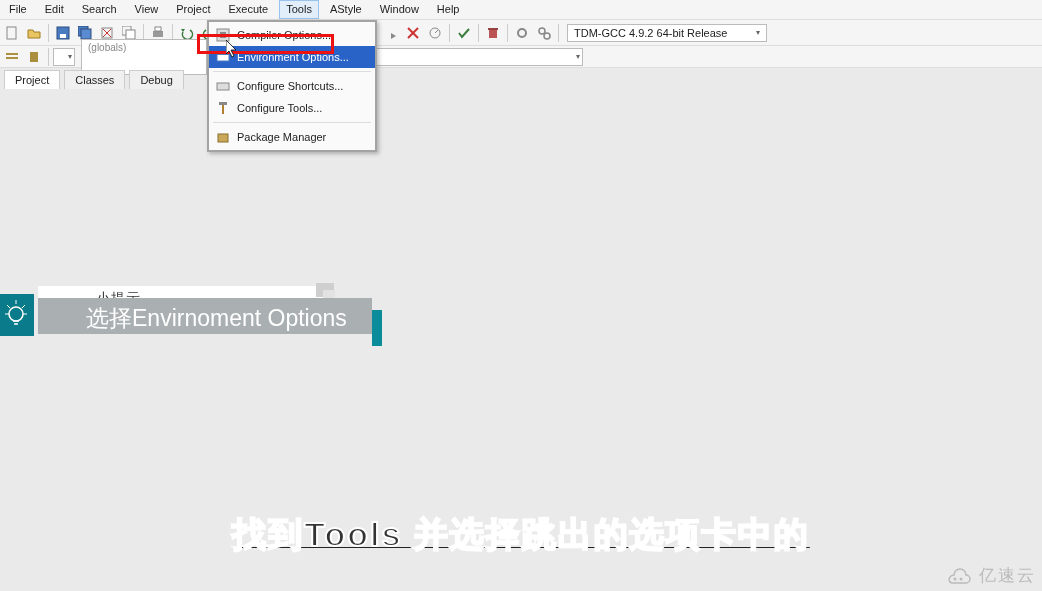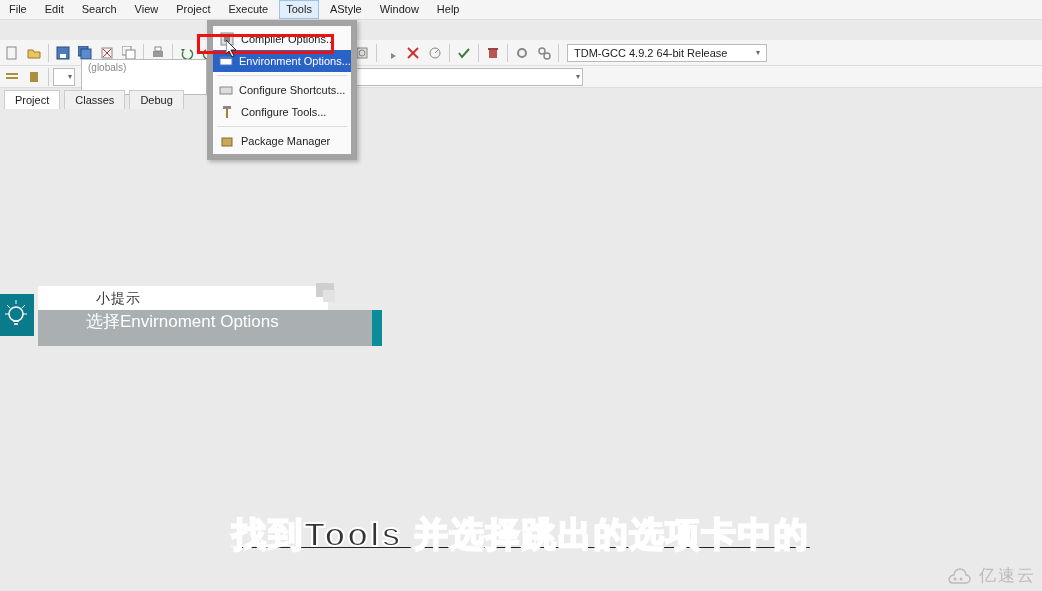--- a/index.html
+++ b/index.html
@@ -1,45 +1,45 @@
 <!DOCTYPE html>
 <html><head>
   <meta charset="utf-8">
   <style>
     * { margin:0; padding:0; box-sizing:border-box; }
     body { width:1042px; height:591px; background:#eaeaea; font-family:Tahoma,Arial,sans-serif; font-size:11px; color:#222; position:relative; overflow:hidden; }
     .menubar { display:flex; gap:4px; background:#f5f5f5; height:20px; border-bottom:1px solid #ddd; padding-left:2px; }
     .menubar .mi { padding:3px 7px; cursor:pointer; }
     .menubar .mi.open { background:#e3eefb; border:1px solid #99c2ec; padding:2px 6px; }
-    .toolbar { display:flex; align-items:center; background:#f5f5f5; height:26px; border-bottom:1px solid #ddd; padding:0 2px; gap:2px;margin-top:20px; }
+    .toolbar { display:flex; align-items:center; background:#f5f5f5; height:26px; border-bottom:1px solid #ddd; padding:0 2px; gap:2px; }
     .tb-btn { width:20px; height:20px; display:flex; align-items:center; justify-content:center; cursor:pointer; color:#555; }
     .tb-btn svg { display:block; }
     .tb-sep { width:1px; height:18px; background:#ccc; margin:0 2px; }
     .compiler-sel { font-size:11px; height:18px; border:1px solid #bbb; padding:2px 6px; background:#fff; margin-left:4px; min-width:200px; display:flex; align-items:center; justify-content:space-between;}
     .row2 { display:flex; align-items:center; background:#f5f5f5; height:22px; border-bottom:1px solid #ddd; padding:0 2px; gap:2px; }
     .func-sel { width:22px; height:18px; border:1px solid #bbb; display:flex;align-items:center;justify-content:flex-end;padding-right:2px; background:#fff;}
     .globals { border:1px solid #bbb; height:36px; padding:2px 6px; color:#888; font-size:10px; width:126px; background:#fff; margin-left:4px; }
     .long-sel { border:1px solid #bbb; height:18px; width:370px; background:#fff; margin-left:4px; display:flex;justify-content:flex-end;align-items:center;padding-right:2px;}
     .tabs { display:flex; gap:4px; padding:2px 4px 0; background:#eaeaea; }
     .tab { background:#f0f0f0; border:1px solid #ccc; border-bottom:none; padding:3px 10px; font-size:11px; cursor:pointer;}
     .tab.active { background:#fff; }
 
-    .menu { position:absolute; left:207px; top:20px; width:150px; background:#fafafa; border:6px solid #a3a3a3; box-shadow:2px 2px 4px rgba(0,0,0,0.25); padding:2px 0; z-index:10; }
+    .menu { position:absolute; left:207px; top:20px; width:170px; background:#fafafa; border:2px solid #a3a3a3; box-shadow:2px 2px 4px rgba(0,0,0,0.25); padding:2px 0; z-index:10; }
     .menu-item { display:flex; align-items:center; gap:6px; padding:3px 8px 3px 6px; font-size:11px; cursor:pointer; white-space:nowrap; }
     .menu-item .micon { width:16px; height:16px; display:flex; align-items:center; justify-content:center; }
     .menu-item.hl { background:#2a63c8; color:#fff; }
     .red-frame { position:absolute; left:197px; top:34px; width:137px; height:20px; border:3px solid #e11; z-index:20; pointer-events:none; }
     .cursor { position:absolute; left:226px; top:40px; z-index:25; pointer-events:none;}
     .menu-sep { height:1px; background:#ddd; margin:3px 4px; }
     .lightbulb { position:absolute; left:-2px; top:294px; width:36px; height:42px; background:#0a7b8a; display:flex; align-items:center; justify-content:center; }
     .tip-label { position:absolute; left:38px; top:286px; width:290px; height:24px; background:#fff; }
     .tip-label-text { padding:4px 0 0 58px; font-size:14px; color:#333; font-weight:500; letter-spacing:1px; }
     .tip-deco { position:absolute; left:316px; top:283px; width:18px; height:14px; background:#cfcfcf; }
     .tip-deco2 { position:absolute; left:323px; top:290px; width:12px; height:12px; background:#e2e2e2; }
-    .tip-body { position:absolute; left:38px; top:310px; width:334px; height:36px; background:#aab0b2; display:flex; align-items:flex-start; padding-left:48px; color:#fff; font-size:17px; }
+    .tip-body { position:absolute; left:38px; top:298px; width:334px; height:36px; background:#aab0b2; display:flex; align-items:flex-end; padding-left:48px; color:#fff; font-size:23px; }
     .tip-accent { position:absolute; left:372px; top:310px; width:10px; height:36px; background:#0a8c9b; }
 
     .caption { position:absolute; left:0; right:0; top:512px; text-align:center;text-decoration:underline; }
     .caption span { font-size:34px; font-weight:700; color:#333; -webkit-text-stroke:2px #fff; letter-spacing:2px; font-family:"Microsoft YaHei",sans-serif; }
     .watermark { position:absolute; right:6px; bottom:4px; display:flex; align-items:center; gap:6px; color:#bbb; font-size:17px; font-weight:500; letter-spacing:2px;}
     .chev { font-size:8px; color:#666; }
   </style>
 </head>
 <body>
 

